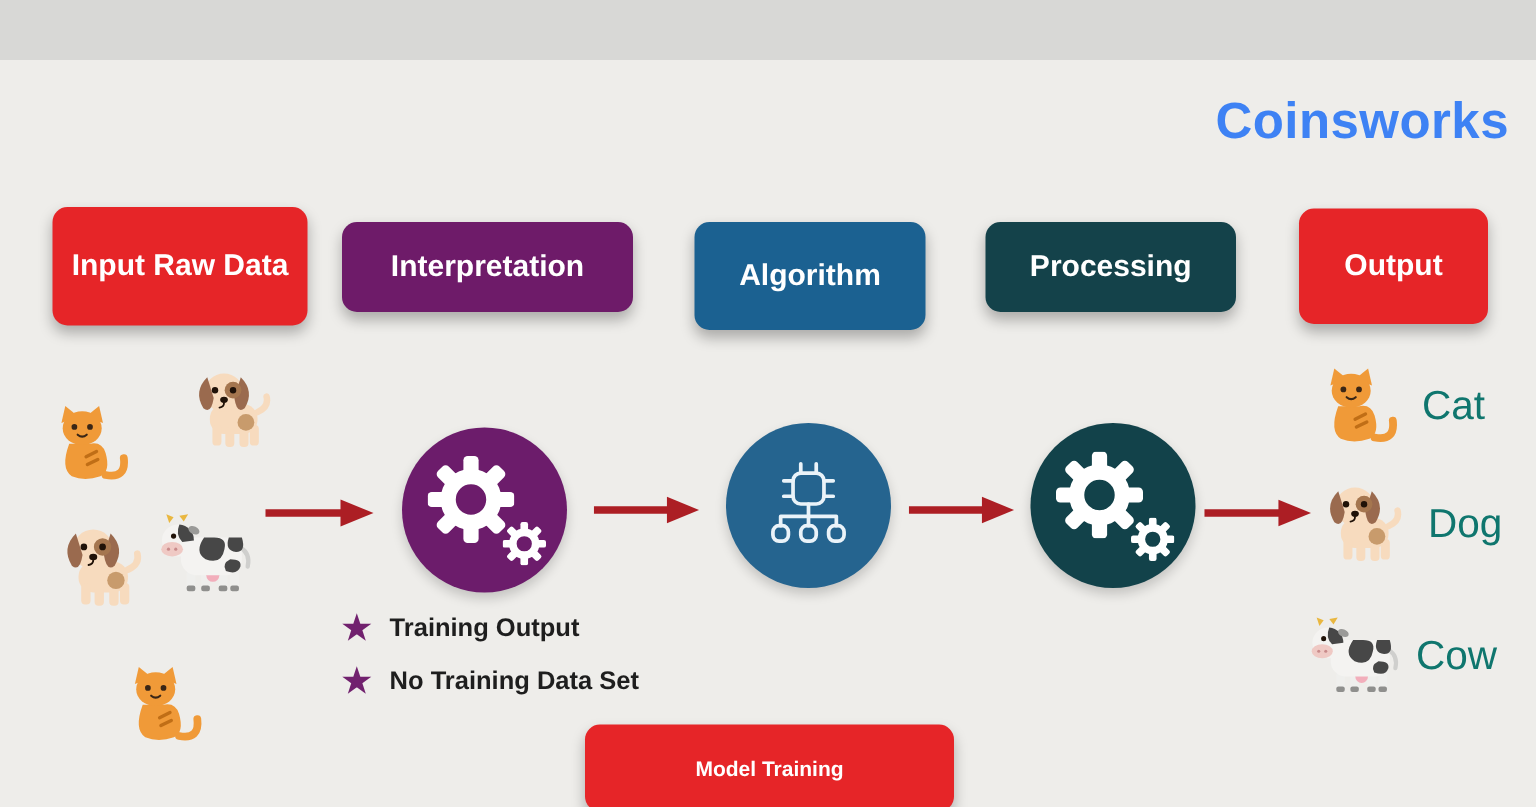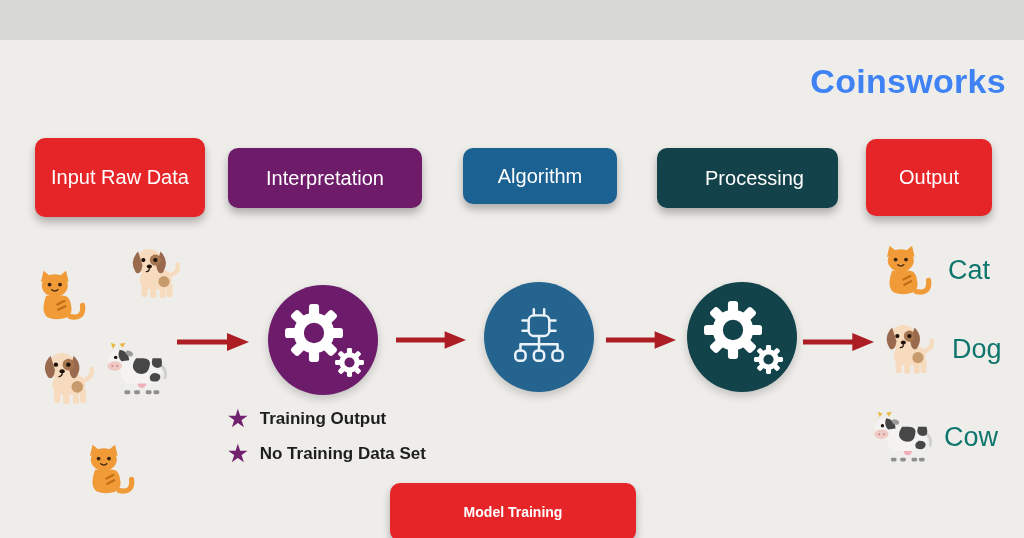--- a/index.html
+++ b/index.html
@@ -8,27 +8,27 @@
     background:#EEEDEA;
     font-family:"Liberation Sans",sans-serif;
     margin-top:40px;
   }
   .logo{
     position:absolute;top:22px;right:18px;
     font-size:34px;font-weight:700;color:#3E82F4;letter-spacing:.3px;
   }
   .stage{
     position:absolute;display:flex;align-items:center;justify-content:center;
-    text-align:center;color:#fff;font-weight:400;font-size:20px;line-height:1.25;
+    text-align:center;color:#fff;font-weight:700;font-size:20px;line-height:1.25;
     border-radius:10px;box-shadow:0 5px 9px rgba(0,0,0,.28);
   }
   .stage-input{left:35px;top:98px;width:150px;height:79px;background:#E62528;padding:0 10px;}
   .stage-interpretation{left:228px;top:108px;width:194px;height:60px;background:#6E1B69;}
-  .stage-algorithm{left:463px;top:108px;width:154px;height:56px;background:#1B6191;}
-  .stage-processing{left:657px;top:108px;width:167px;height:60px;background:#14424A;padding-left:14px;}
+  .stage-algorithm{left:463px;top:108px;width:154px;height:72px;background:#1B6191;}
+  .stage-processing{left:657px;top:108px;width:167px;height:60px;background:#14424A;}
   .stage-output{left:866px;top:99px;width:126px;height:77px;background:#E62528;}
 
   .circle{position:absolute;width:110px;height:110px;border-radius:50%;box-shadow:0 4px 8px rgba(0,0,0,.18);}
   .circle-purple{left:268px;top:245px;background:#6C1C6B;}
   .circle-blue{left:484px;top:242px;background:#25648F;}
   .circle-teal{left:687px;top:242px;background:#12424A;}
 
   .gear-big{position:absolute;left:17px;top:19px;width:58px;height:58px;}
   .gear-small{position:absolute;left:67px;top:63px;width:29px;height:29px;}
   .chip{position:absolute;left:22px;top:21px;width:66px;height:66px;}

